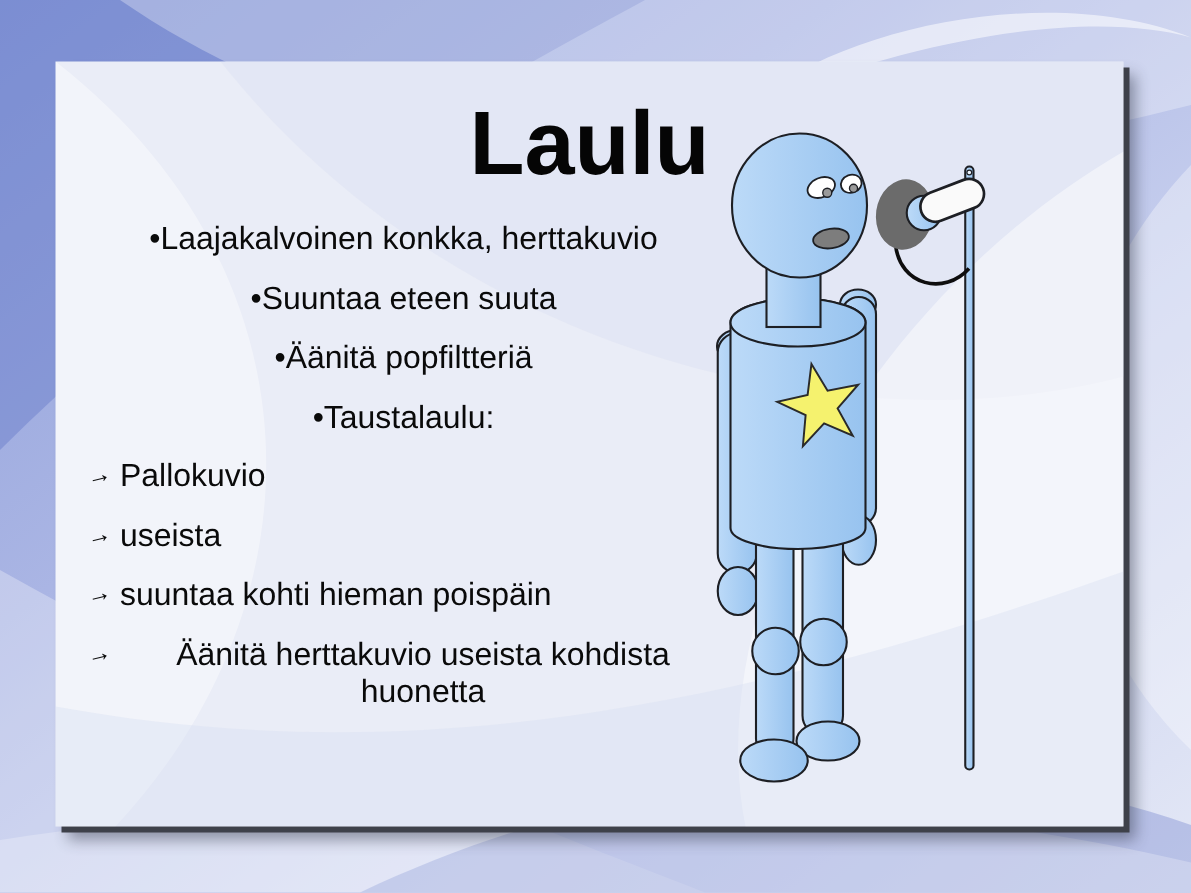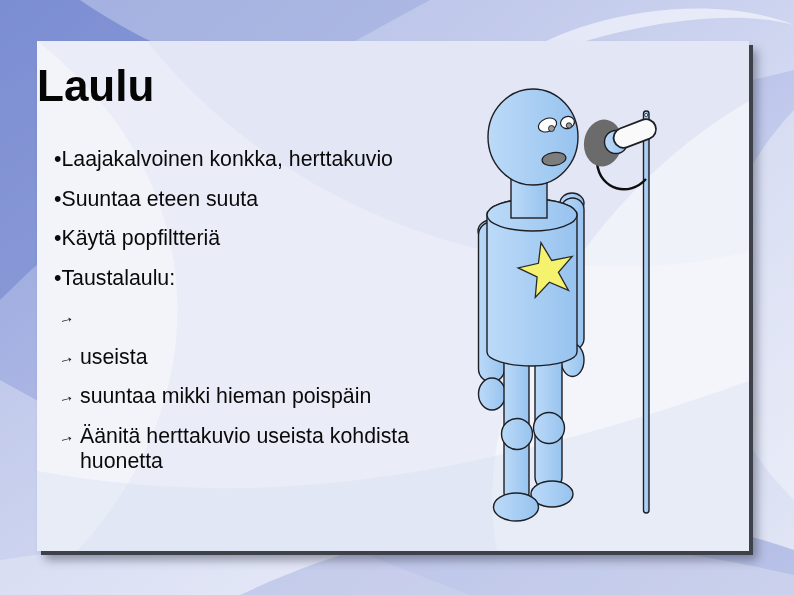--- a/index.html
+++ b/index.html
@@ -15,30 +15,30 @@
   .slide{
     position:absolute;left:37px;top:41px;width:712px;height:510px;
     background:#eaedf7;
     box-shadow:4px 4px 0 #3e414a, 8px 9px 9px rgba(44,48,66,.45);
     overflow:hidden;
   }
   .slide-swirl{position:absolute;inset:0;display:block;}
 
   .title{
     position:absolute;top:20px;left:0;right:0;margin:0;
-    text-align:left;
-    font-size:44px;font-weight:bold;color:#050505;
+    text-align:center;
+    font-size:60px;font-weight:bold;color:#050505;
     letter-spacing:0px;
   }
 
   .content{
     position:absolute;left:17px;top:106px;width:430px;
     color:#0a0a0a;font-size:21.3px;line-height:25.5px;
   }
-  .item{margin:0 0 14px 0;}
+  .item{margin:0 0 14px 0;text-align:center;}
   .item.l1 .mk{display:inline;}
   .item.l2{display:flex;align-items:flex-start;padding-left:4px;}
   .item.l2 .mk{
     flex:0 0 16px;width:16px;display:inline-block;
     font-size:16px;line-height:25.5px;
     transform:rotate(-14deg);transform-origin:center;
     margin-right:6px;
   }
   .fig-svg{position:absolute;inset:0;display:block;pointer-events:none;}
 </style>
@@ -73,32 +73,33 @@
       <path d="M110,0 C260,190 520,260 712,210 L712,0 Z" fill="rgba(219,225,242,0.45)"></path>
       <path d="M712,60 C540,160 430,360 460,510 L712,510 Z" fill="rgba(255,255,255,0.45)"></path>
       <path d="M0,430 C220,470 430,440 712,340 L712,510 L0,510 Z" fill="rgba(213,220,240,0.35)"></path>
     </svg>
 
     <h1 class="title">Laulu</h1>
 
     <div class="content">
       <div class="item l1"><span class="mk">•</span><span class="tx">Laajakalvoinen konkka, herttakuvio</span></div>
       <div class="item l1"><span class="mk">•</span><span class="tx">Suuntaa eteen suuta</span></div>
-      <div class="item l1"><span class="mk">•</span><span class="tx">Käytä popfiltteriä</span></div>
+      <div class="item l1"><span class="mk">•</span><span class="tx">Äänitä popfiltteriä</span></div>
       <div class="item l1"><span class="mk">•</span><span class="tx">Taustalaulu:</span></div>
       <div class="item l2">
           <span class="mk">→</span>
+          <span class="tx">Pallokuvio</span>
         </div>
       <div class="item l2">
           <span class="mk">→</span>
           <span class="tx">useista</span>
         </div>
       <div class="item l2">
           <span class="mk">→</span>
-          <span class="tx">suuntaa mikki hieman poispäin</span>
+          <span class="tx">suuntaa kohti hieman poispäin</span>
         </div>
       <div class="item l2">
           <span class="mk">→</span>
           <span class="tx">Äänitä herttakuvio useista kohdista huonetta</span>
         </div>
     </div>
   </div>
 
   <svg class="fig-svg" width="794" height="595" viewBox="0 0 794 595" aria-hidden="true">
     <defs>

